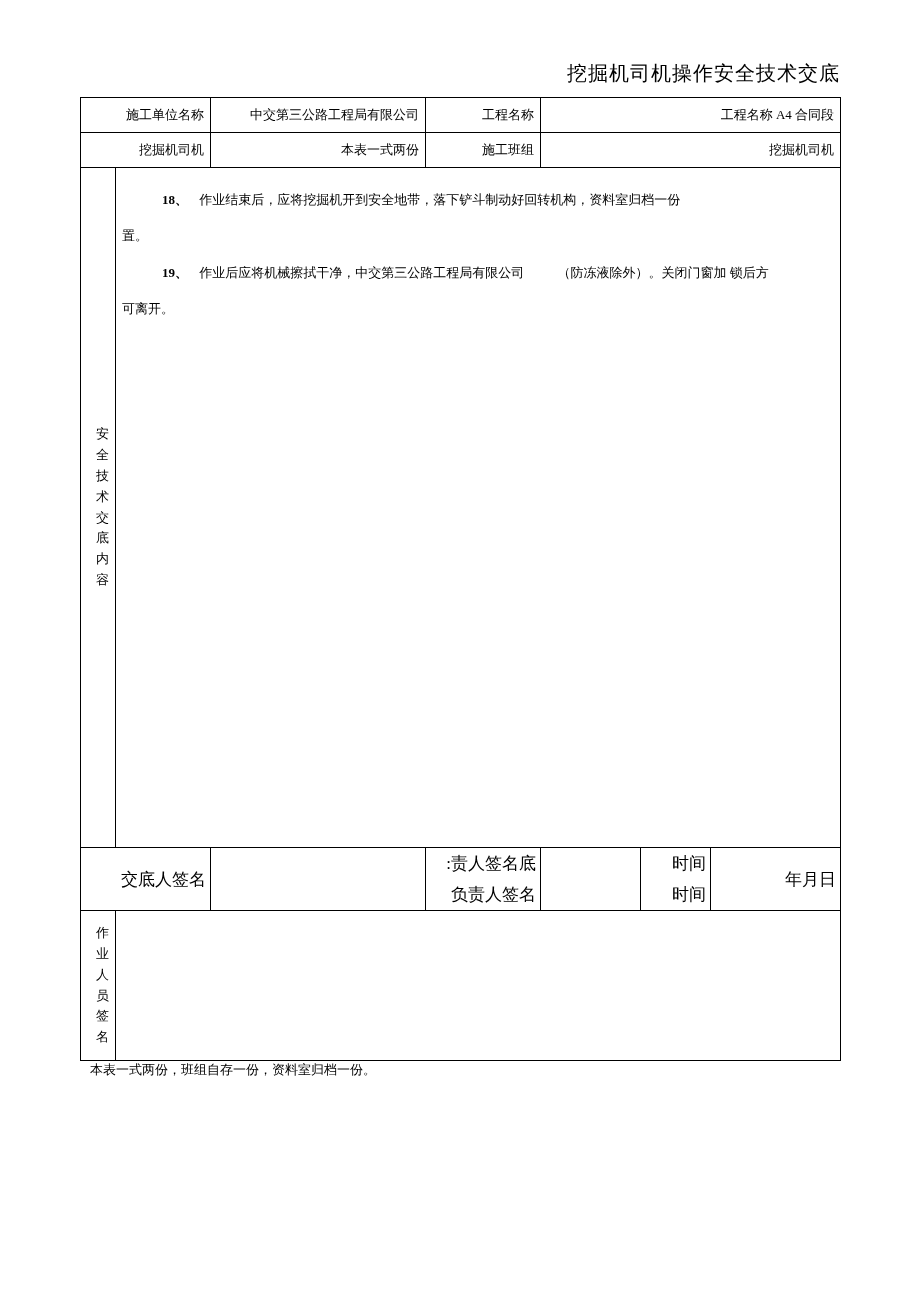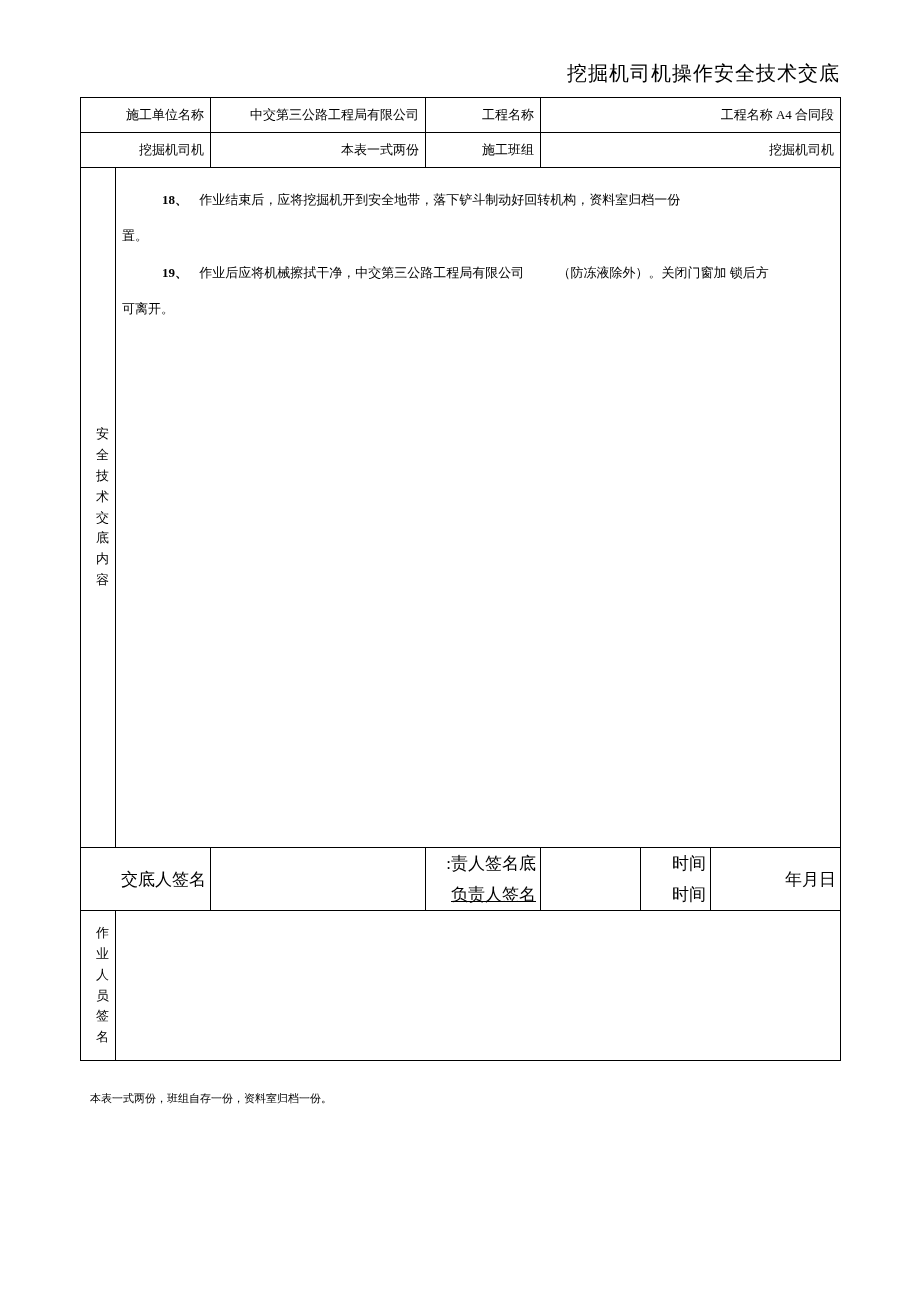--- a/index.html
+++ b/index.html
@@ -48,25 +48,24 @@
     }
     .content-cell .num { font-weight: bold; display: inline-block; margin-left: 40px; margin-right: 8px;}
     .content-cell .line { display: block; }
     .content-cell .wrap { margin-left: 0; }
     .content-cell .bold-inline { font-weight: normal; margin-left: 30px;}
     .vertical-label {
       line-height: 1.6;
       letter-spacing: 0;
     }
     .sign-row td { padding: 4px 4px; font-size: 17px; }
-    .sign-row .underline { text-decoration: underline; }
+    .sign-row .underline { }
     .worker-row { height: 150px; margin-top: 16px; }
     .footer-note {
-      margin-top: 30px;
-      font-size: 11px;
+      font-size: 13px;
       margin-left: 10px;
     }
   </style>
 </head>
 <body>
 
 <h1 class="title">挖掘机司机操作安全技术交底</h1>
 
 <table>
   <colgroup>

